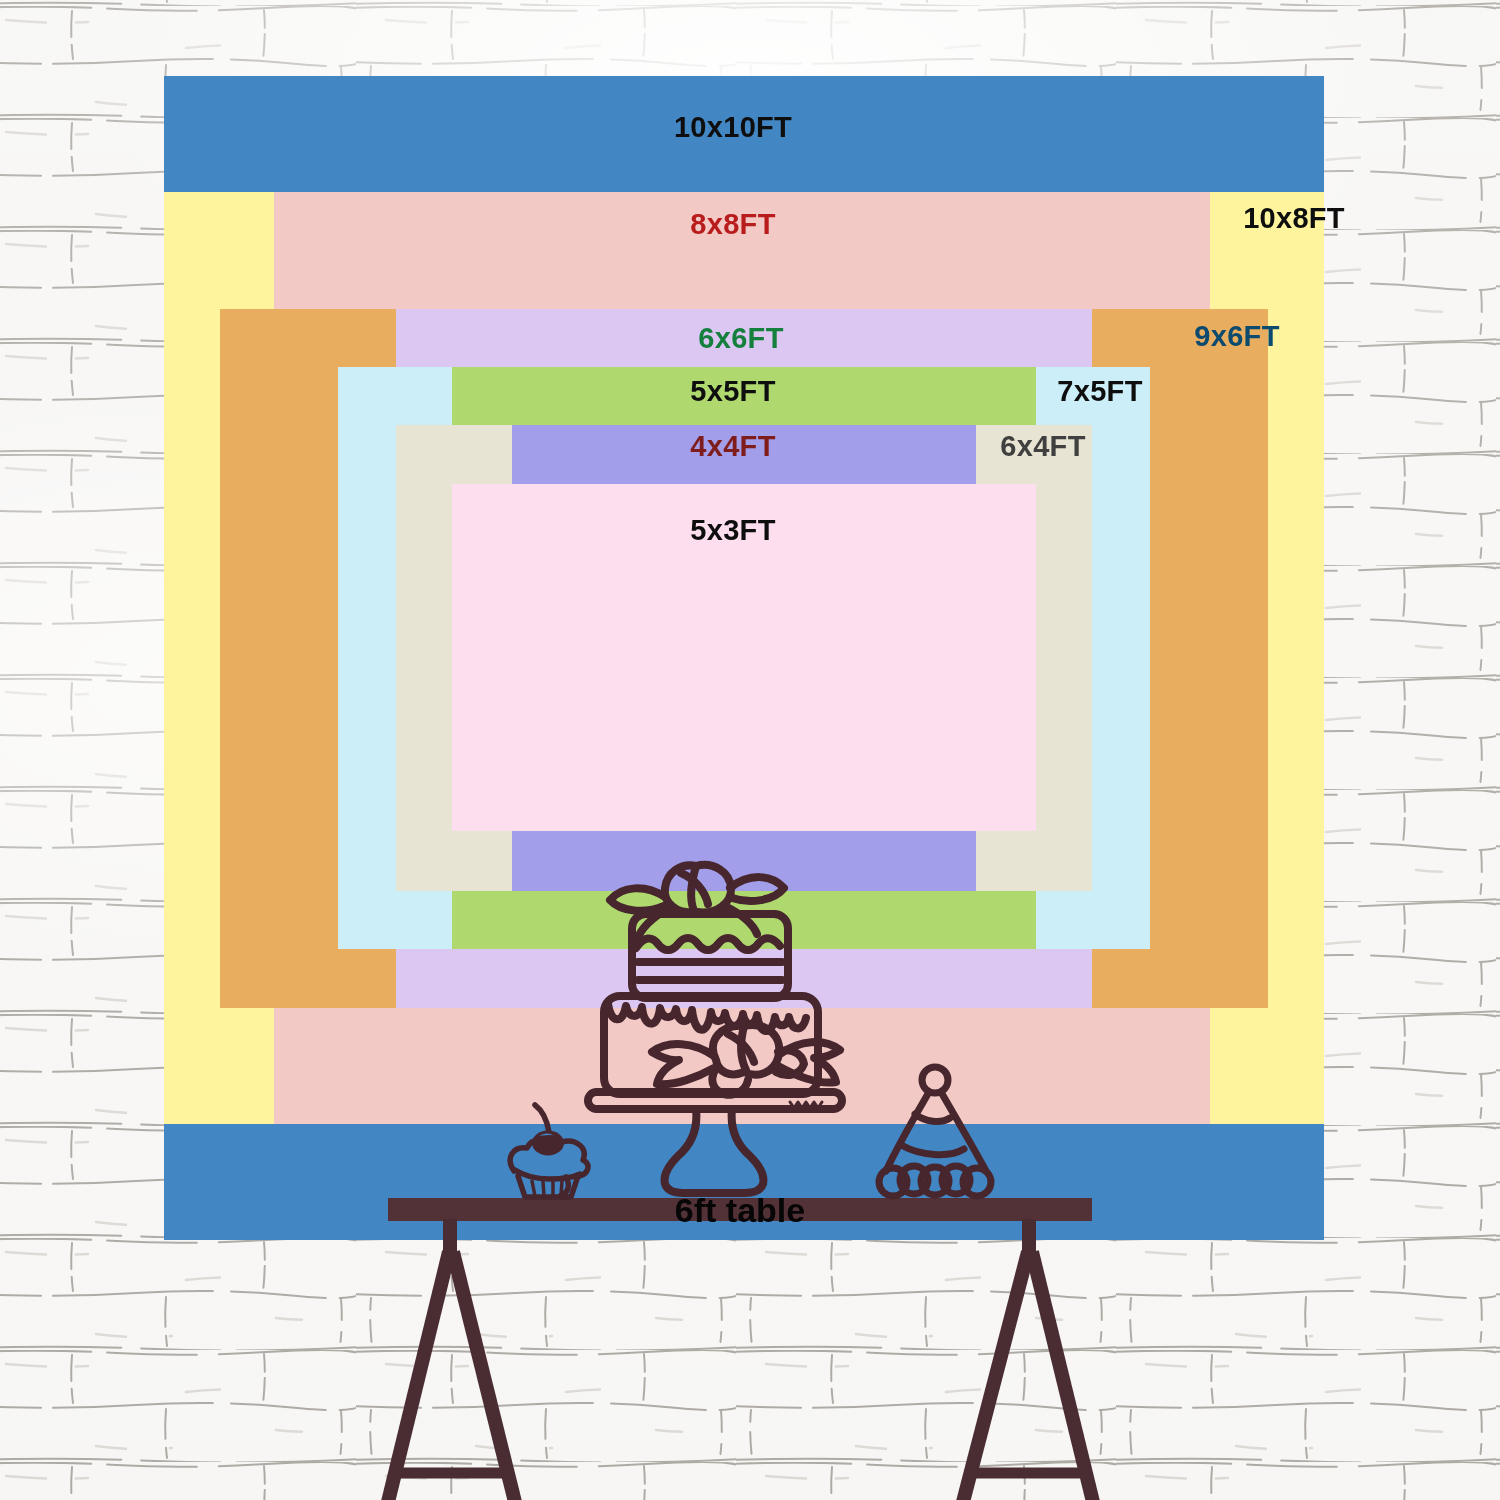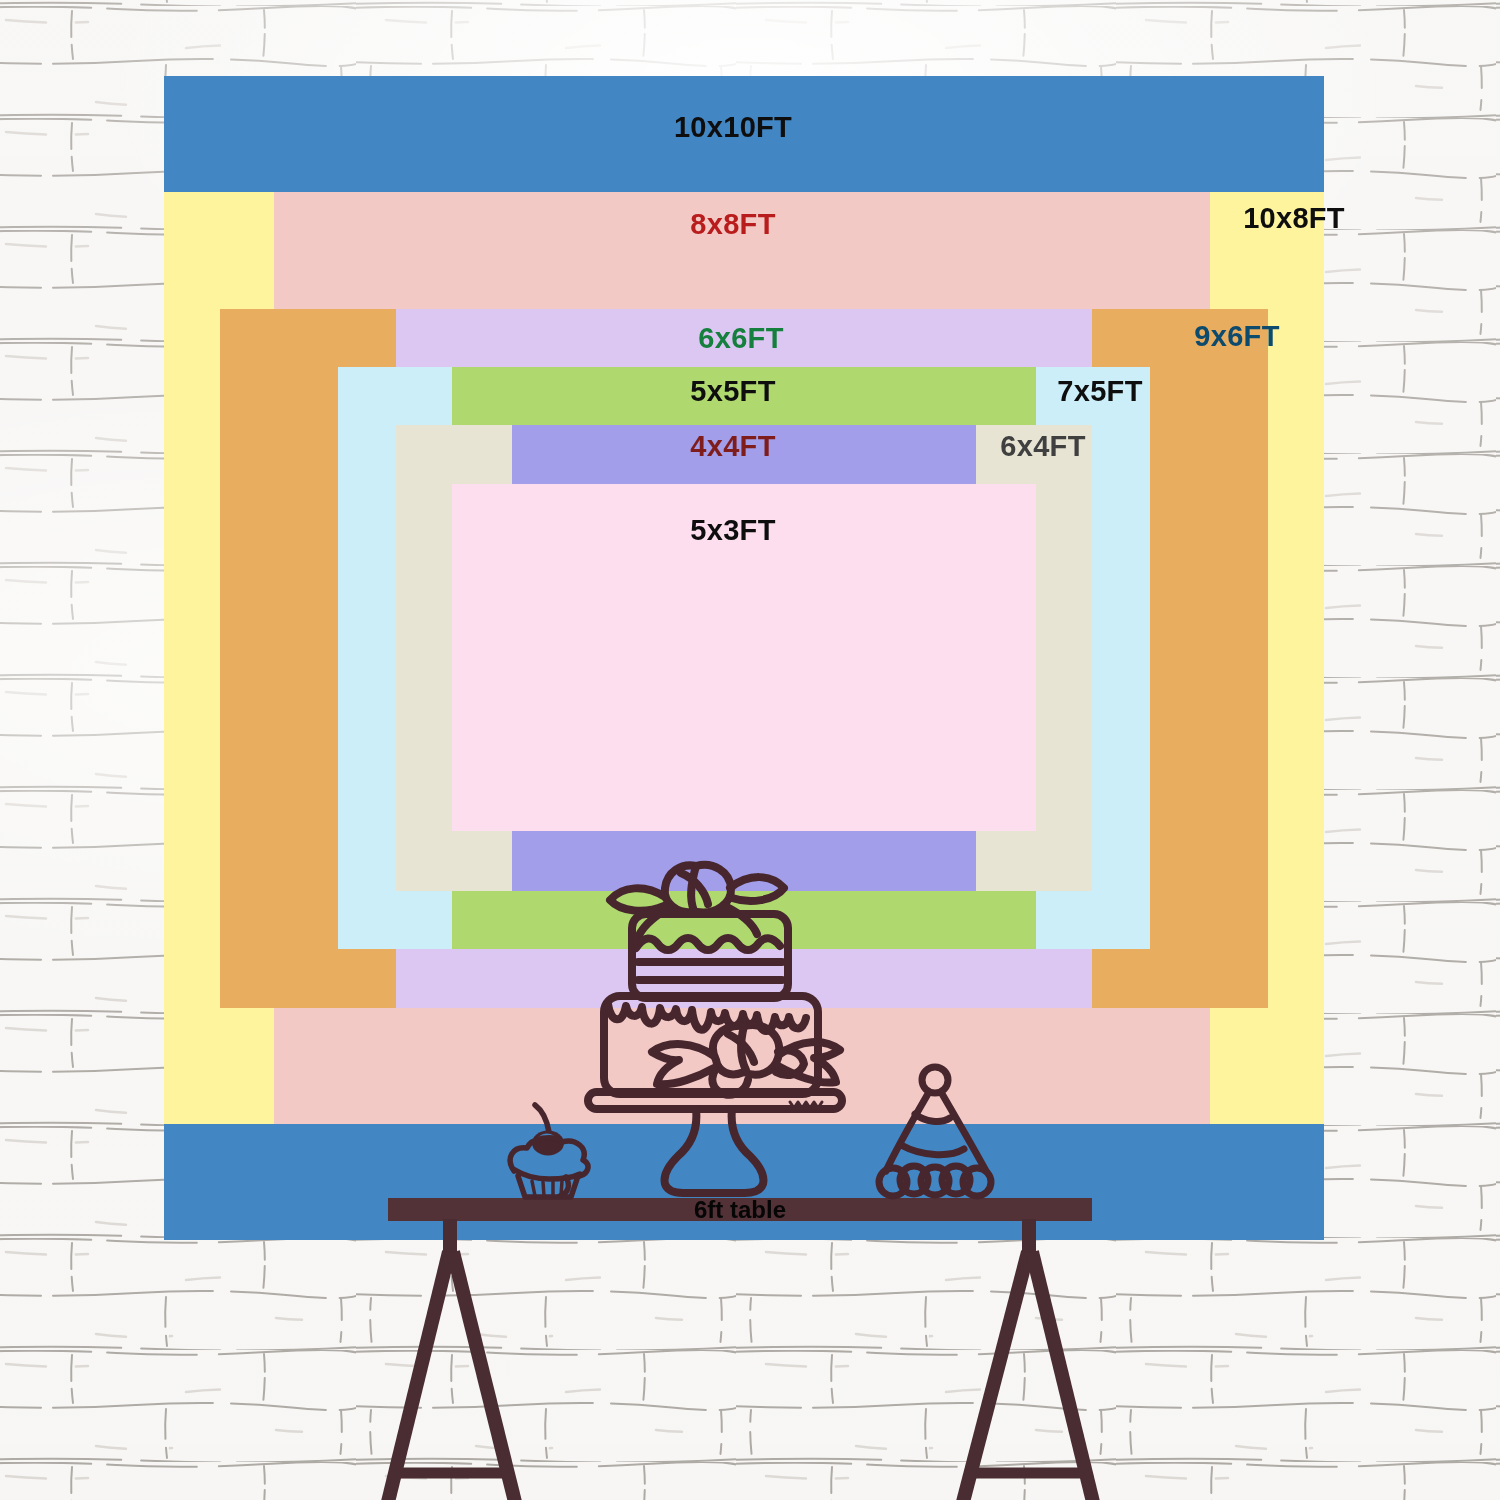--- a/index.html
+++ b/index.html
@@ -18,21 +18,21 @@
   }
   .size-rect{position:absolute;}
   .size-label{
     position:absolute;transform:translate(-50%,-50%);
     font-size:29px;font-weight:600;letter-spacing:0.3px;
     white-space:nowrap;z-index:30;
   }
   .table-bar{position:absolute;z-index:18;}
   .table-label{
     position:absolute;transform:translate(-50%,-50%);
-    font-size:24px;font-weight:600;white-space:nowrap;z-index:31;
+    font-size:34px;font-weight:600;white-space:nowrap;z-index:31;
   }
   .decor{position:absolute;left:0;top:0;z-index:20;pointer-events:none;}
 </style>
 </head>
 <body>
 
 <div class="canvas">
 
   <svg class="wall" width="1500" height="1500" viewBox="0 0 1500 1500" aria-hidden="true">
     <defs>

